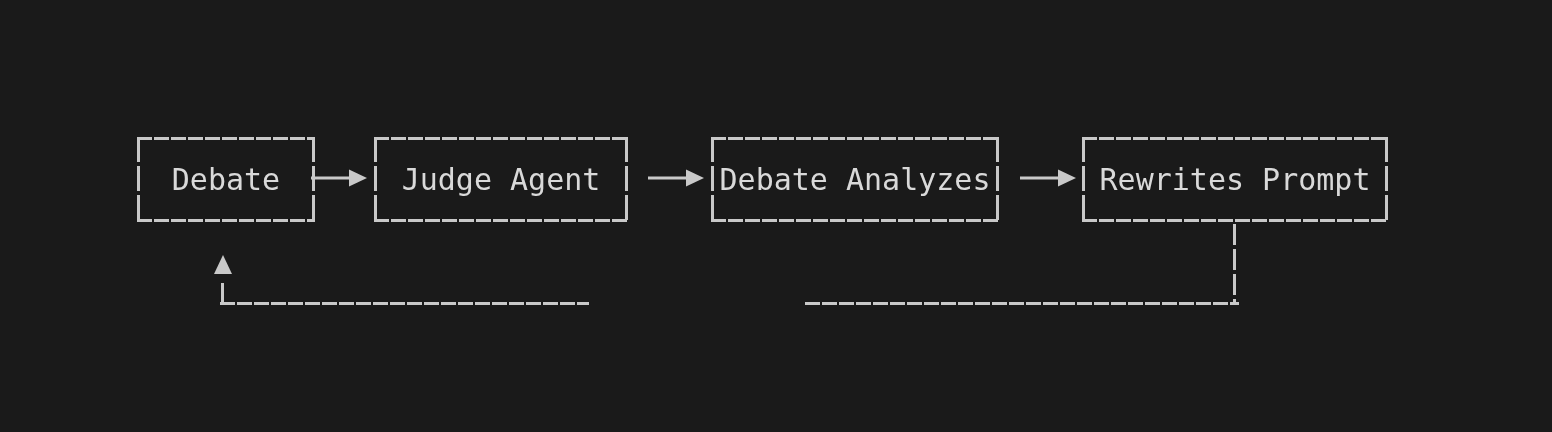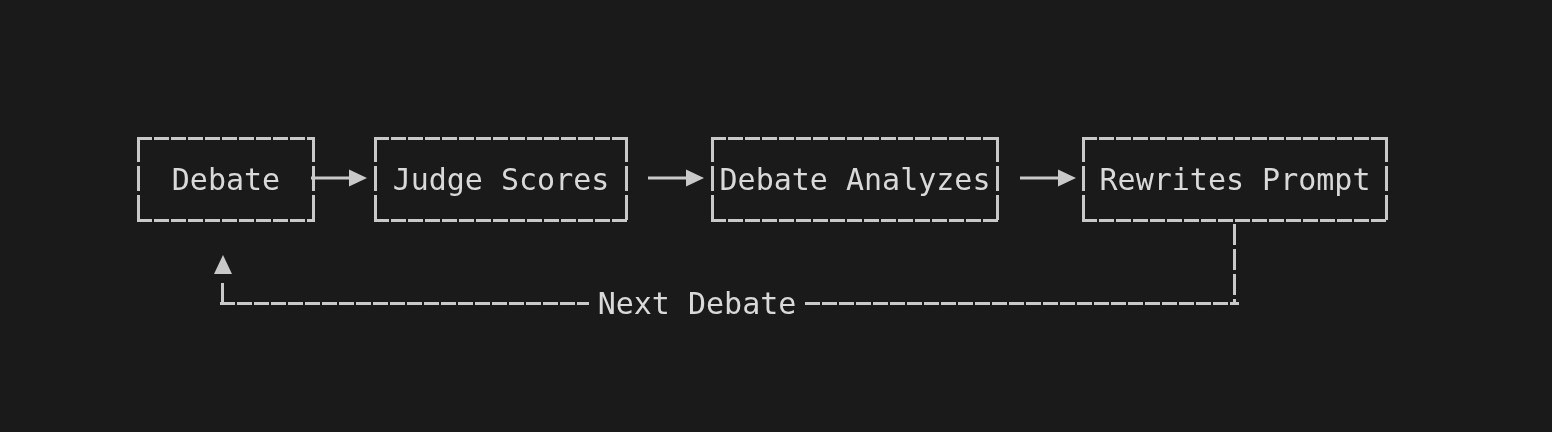--- a/index.html
+++ b/index.html
@@ -82,21 +82,21 @@
 </style>
 </head>
 <body>
 
 <div class="canvas">
 
   <div class="node" style="left:137px; width:178px;">
     <span class="node-label">Debate</span>
   </div>
   <div class="node" style="left:374px; width:254px;">
-    <span class="node-label">Judge Scores</span>
+    <span class="node-label">Judge Agent</span>
   </div>
   <div class="node" style="left:711px; width:288px;">
     <span class="node-label">Debate Analyzes</span>
   </div>
   <div class="node" style="left:1082px; width:306px;text-align:right;">
     <span class="node-label">Rewrites Prompt</span>
   </div>
 
   <svg class="arrow-right" style="left:311px;" viewBox="0 0 56 20" aria-hidden="true">
     <line class="shaft" x1="0" y1="10" x2="39" y2="10"></line>
@@ -106,18 +106,17 @@
     <line class="shaft" x1="0" y1="10" x2="39" y2="10"></line>
     <polygon class="head" points="38,1.5 56,10 38,18.5"></polygon>
   </svg>
   <svg class="arrow-right" style="left:1020px;" viewBox="0 0 56 20" aria-hidden="true">
     <line class="shaft" x1="0" y1="10" x2="39" y2="10"></line>
     <polygon class="head" points="38,1.5 56,10 38,18.5"></polygon>
   </svg>
 
   <div class="vline" style="left:1233px; top:224px; height:81px;"></div>
   <div class="hline" style="left:805px; top:302px; width:434px;"></div>
-  <div class="loop-label" style="left:589px; top:288px; width:216px;">Next Debate</div>
   <div class="hline" style="left:220px; top:302px; width:369px;"></div>
   <div class="vline" style="left:221px; top:283px; height:23px;"></div>
   <div class="arrow-up" style="left:214px; top:255px;"></div>
 
 </div>
 
 </body></html>

